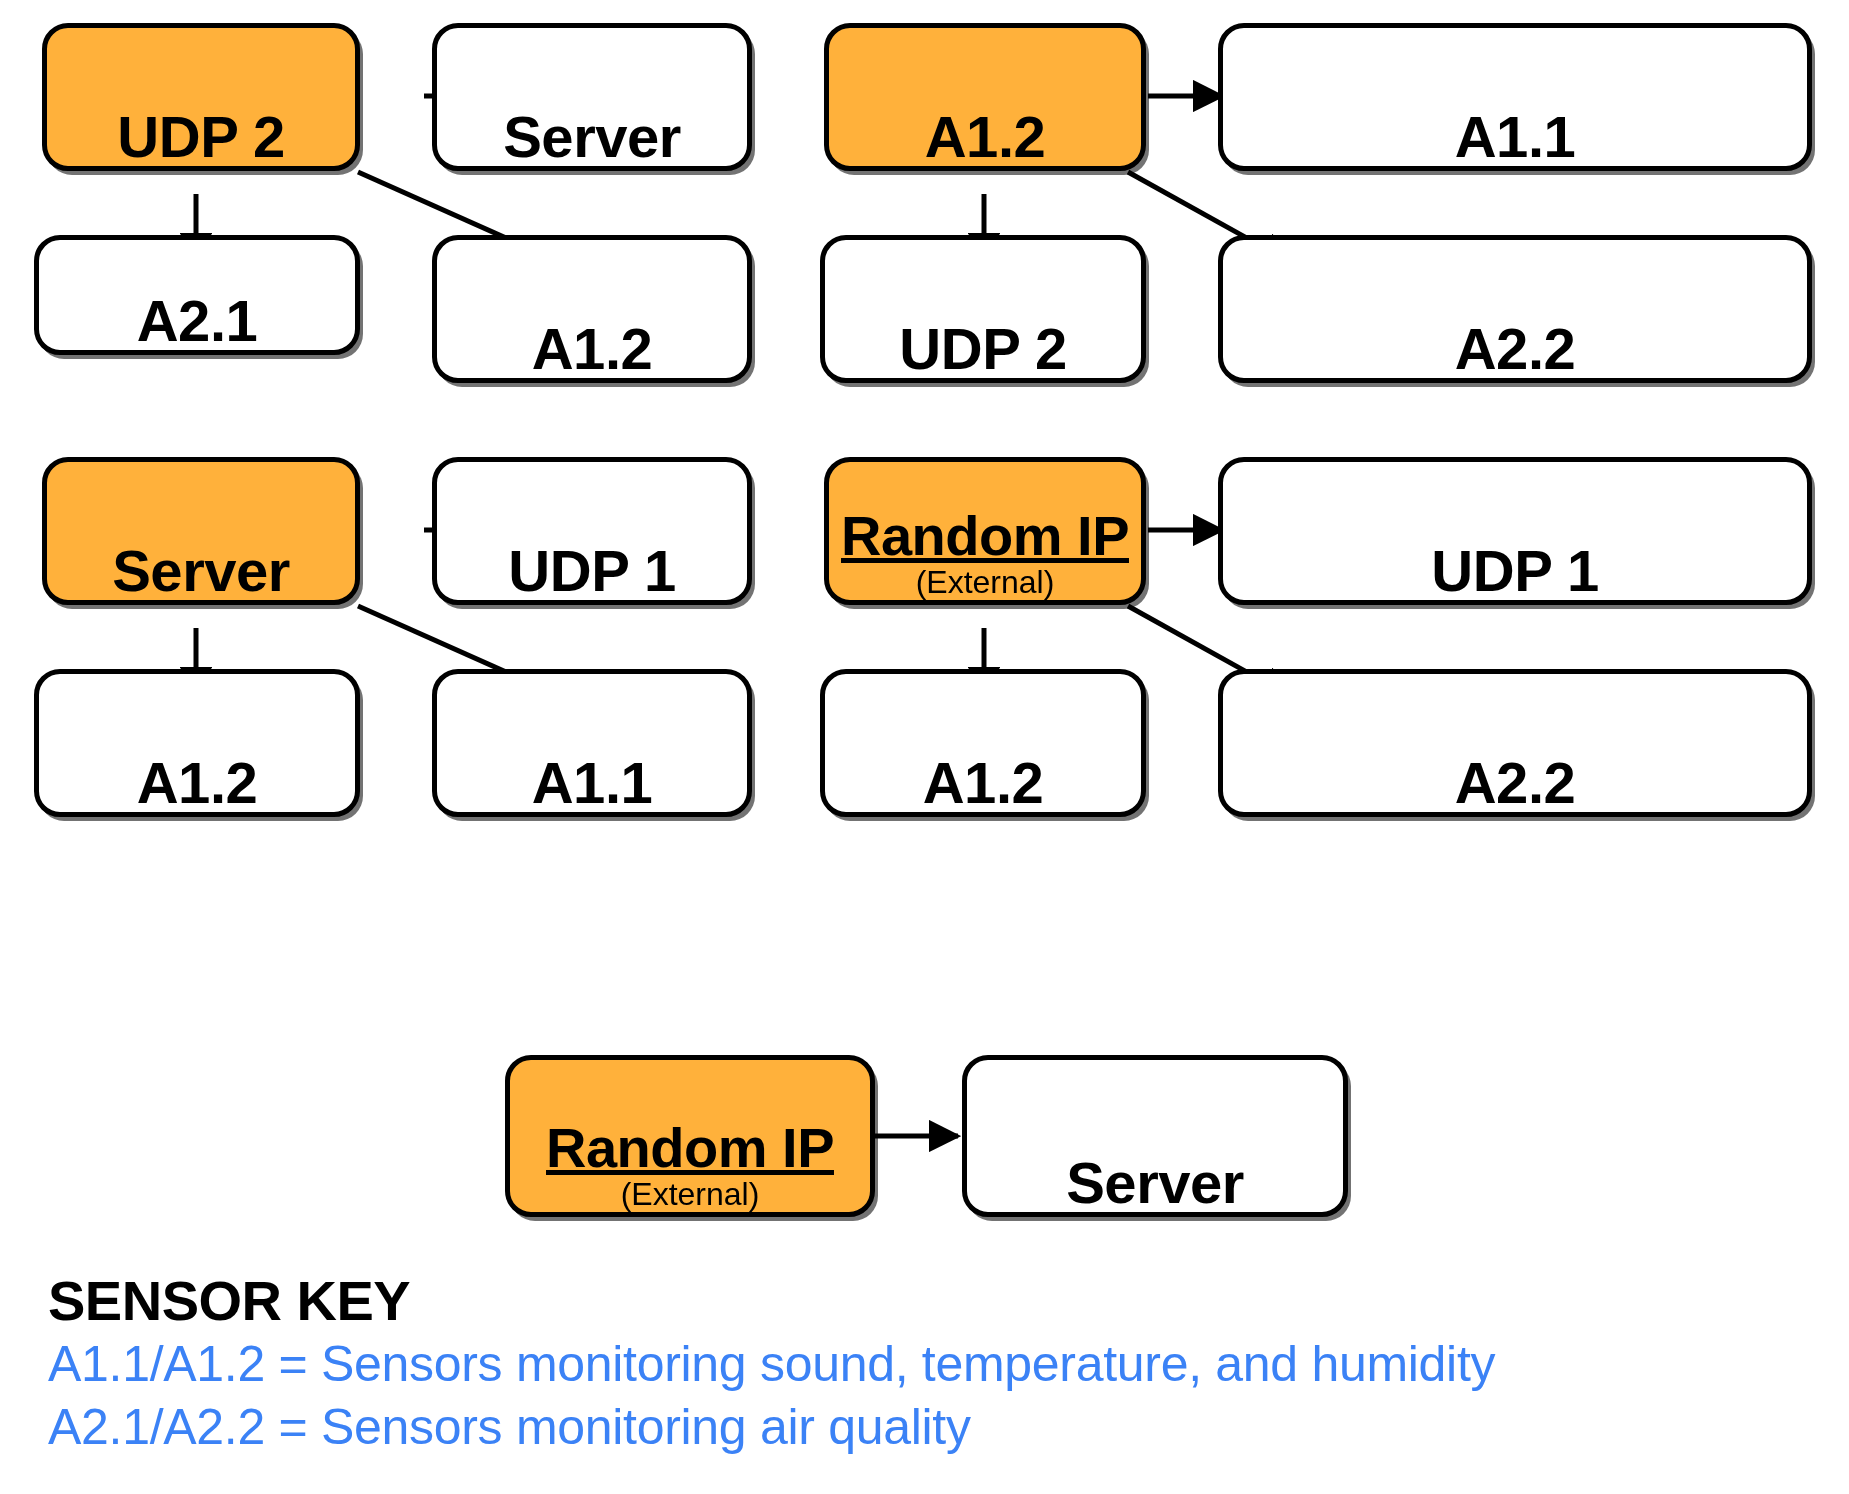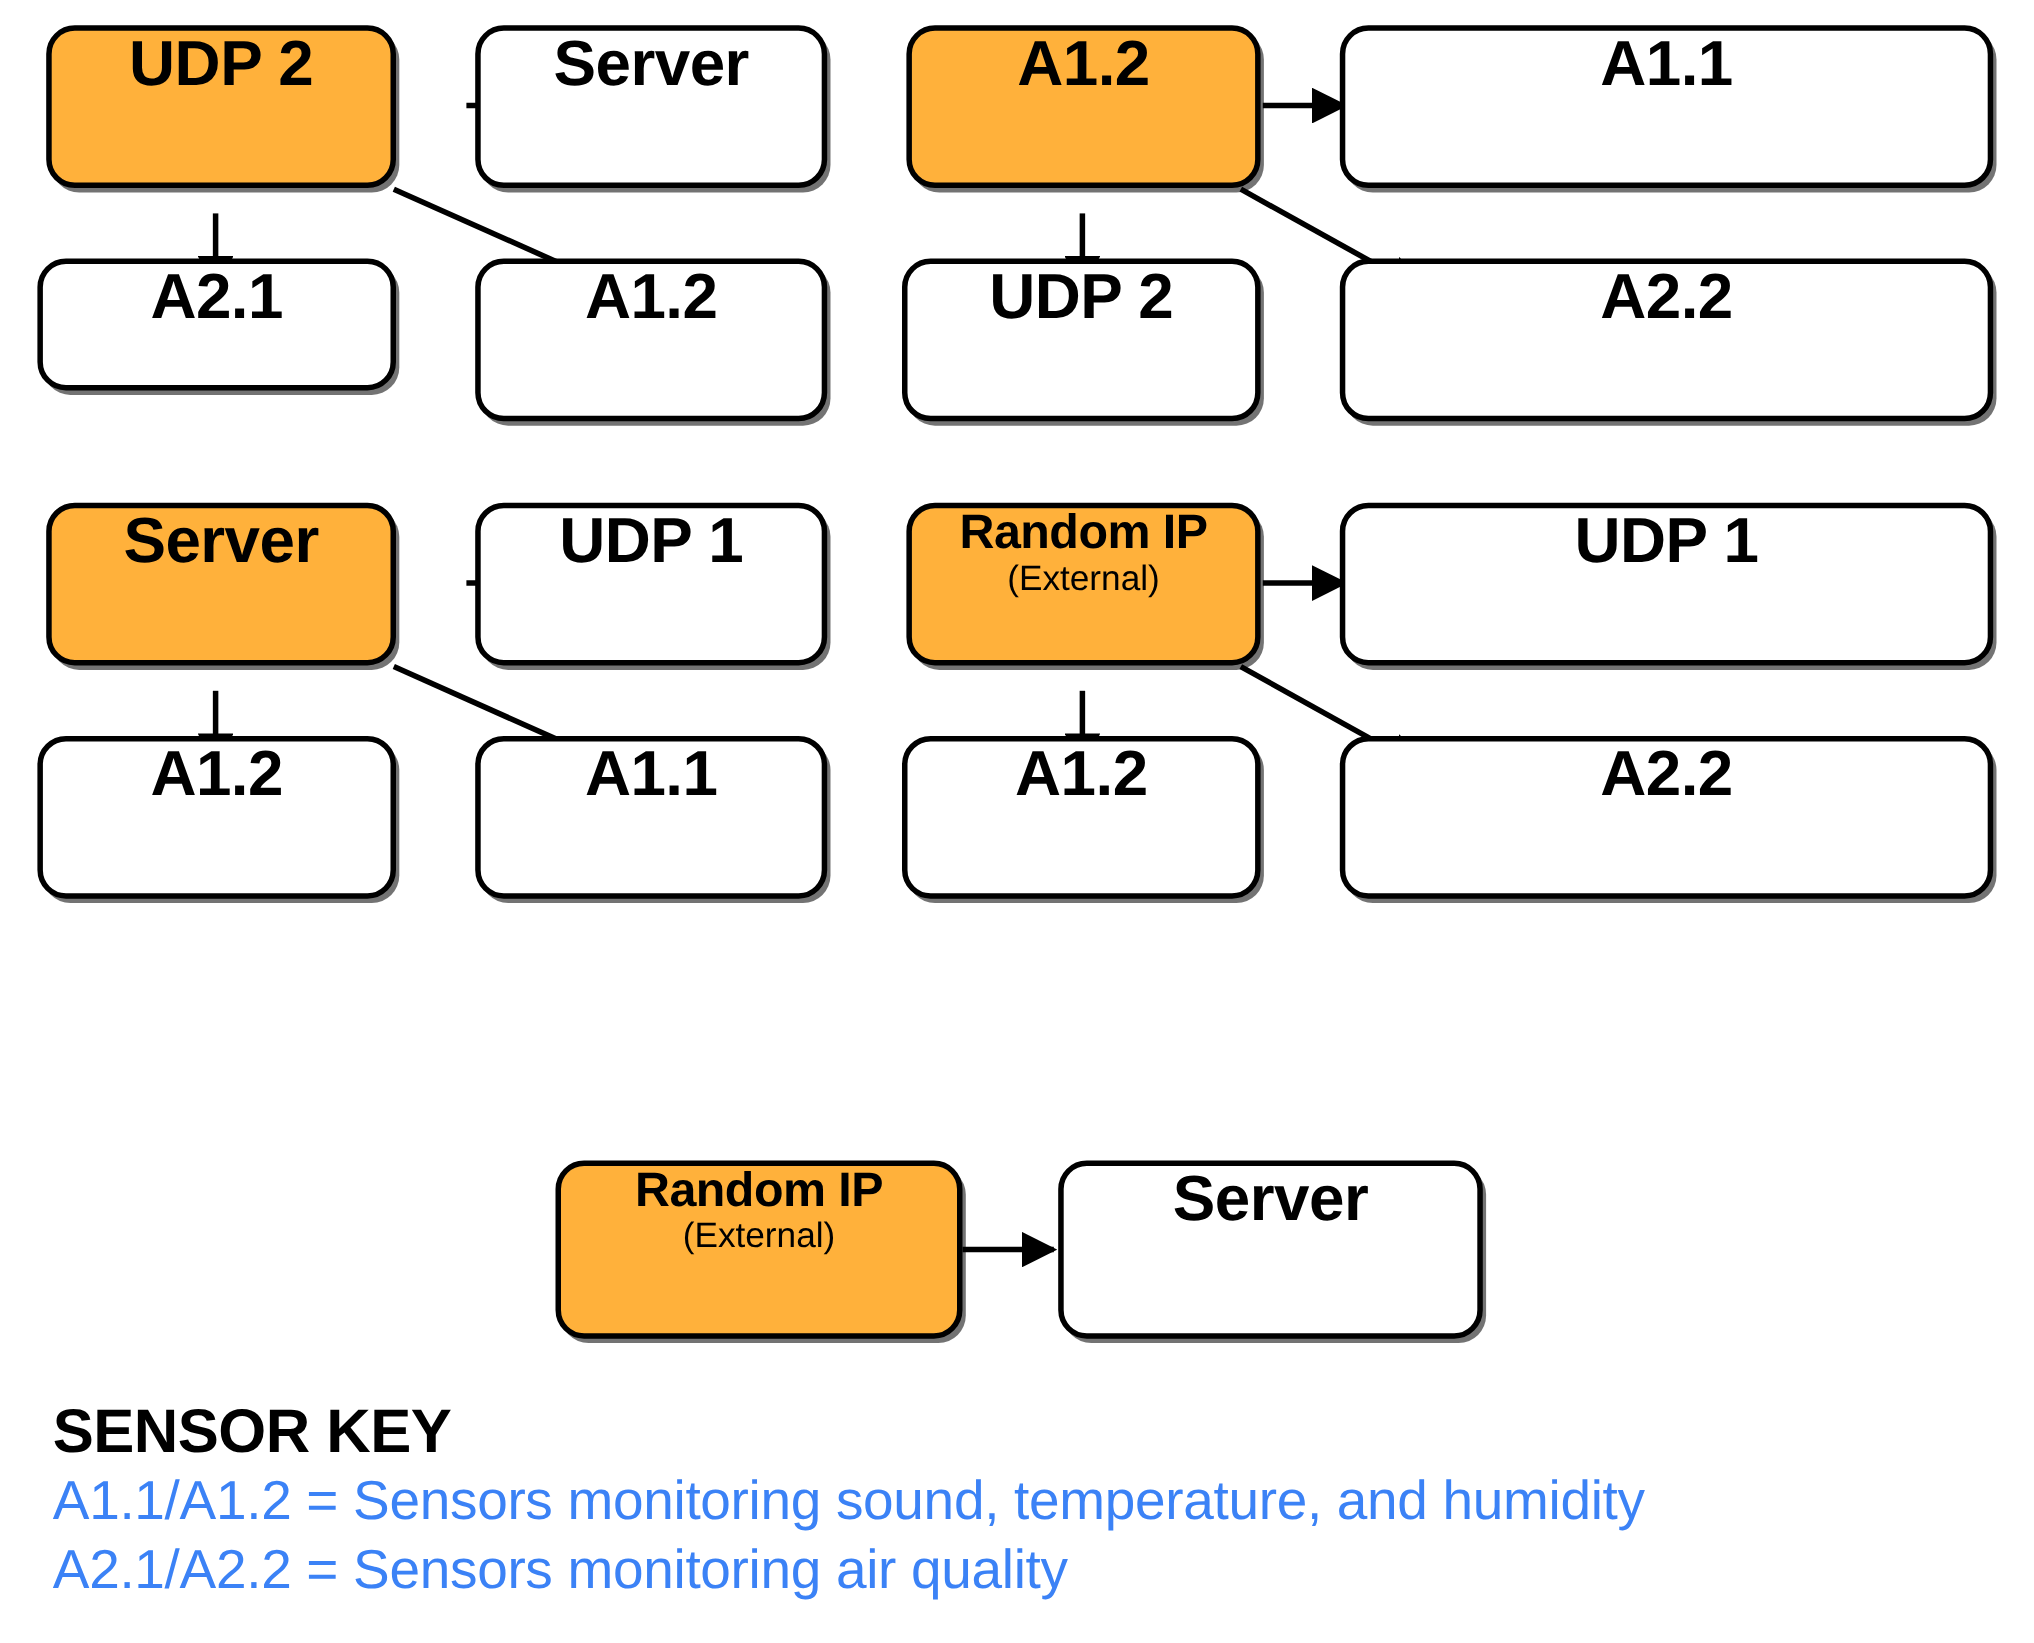--- a/index.html
+++ b/index.html
@@ -28,21 +28,21 @@
   }
   .node {
     position: absolute;
     box-sizing: border-box;
     border: 5px solid #000000;
     border-radius: 26px;
     background: #ffffff;
     display: flex;
     flex-direction: column;
     align-items: center;
-    justify-content: flex-start;
+    justify-content: flex-end;
     box-shadow: 4px 5px 0 -1px rgba(0,0,0,0.55);
     z-index: 2;
   }
   .node.highlight {
     background: #FFB13B;
   }
   .node-label {
     font-family: "Liberation Sans", sans-serif;
     font-weight: bold;
     font-size: 58px;
@@ -53,21 +53,21 @@
   }
   .node-sublabel {
     font-family: "Liberation Sans", sans-serif;
     font-weight: normal;
     font-size: 32px;
     line-height: 1.05;
     color: #000000;
     white-space: nowrap;
     margin-top: 2px;
   }
-  .node.two-line .node-label { font-size: 44px; }
+  .node.two-line .node-label { font-size: 56px; text-decoration: underline; }
   .key {
     position: absolute;
     left: 38px;
     top: 1270px;
     width: 1700px;
     z-index: 3;
     margin-left: 10px;
   }
   .key-title {
     font-family: "Liberation Sans", sans-serif;

